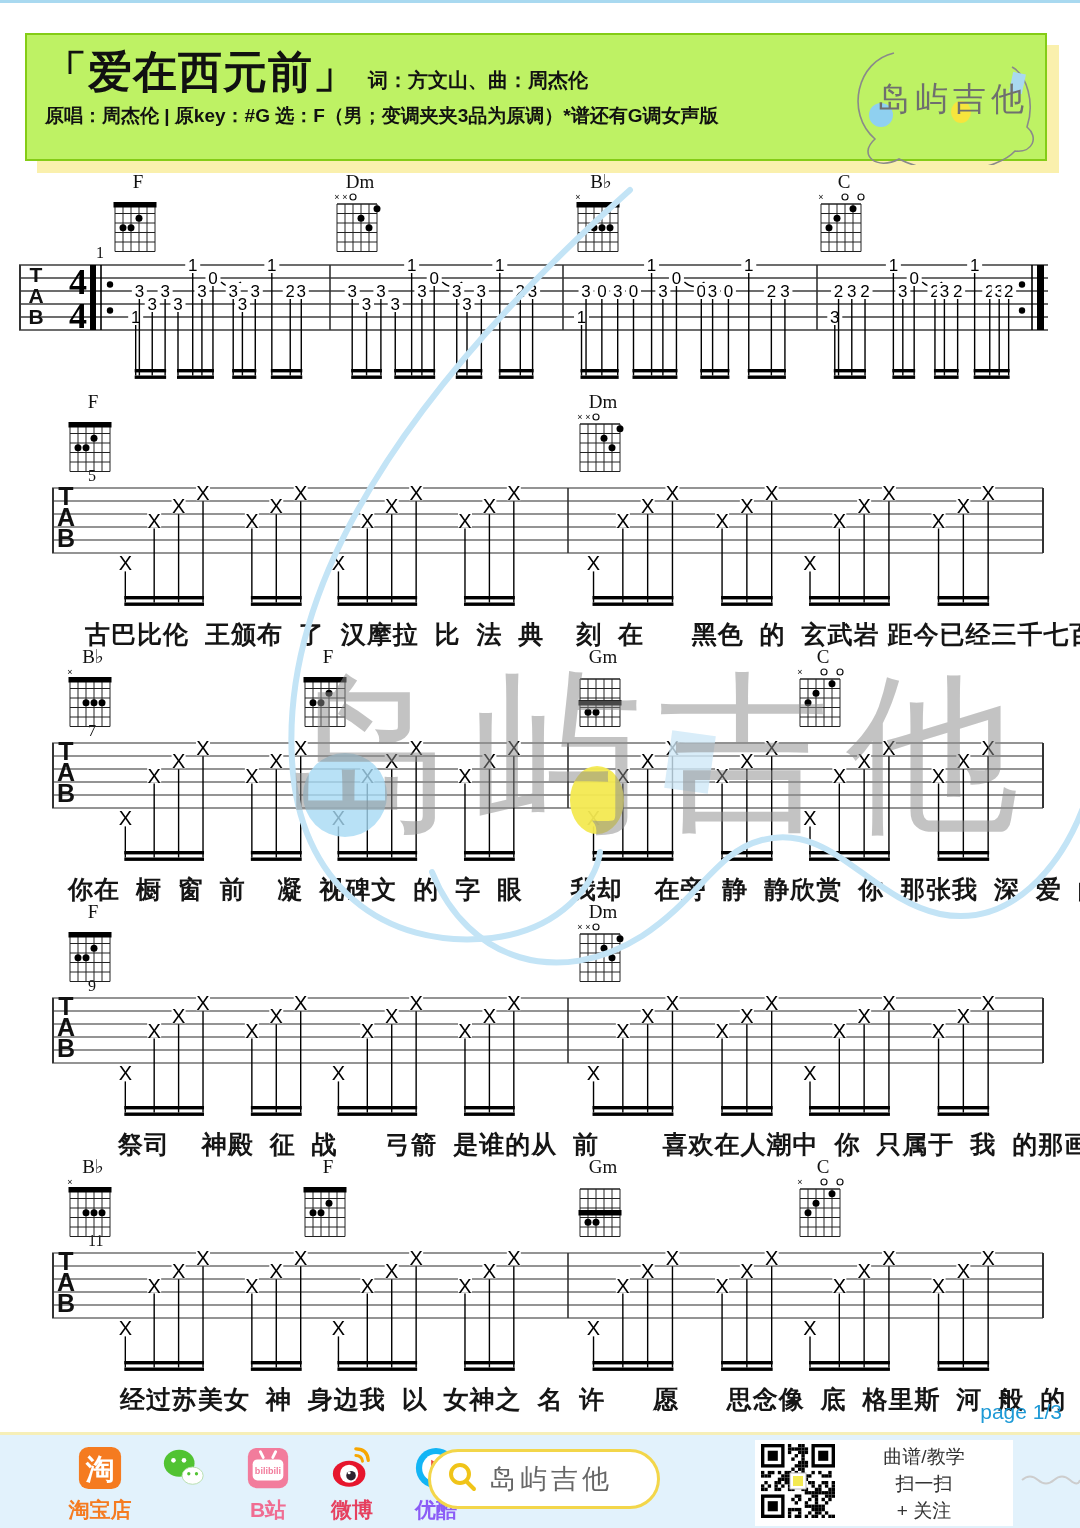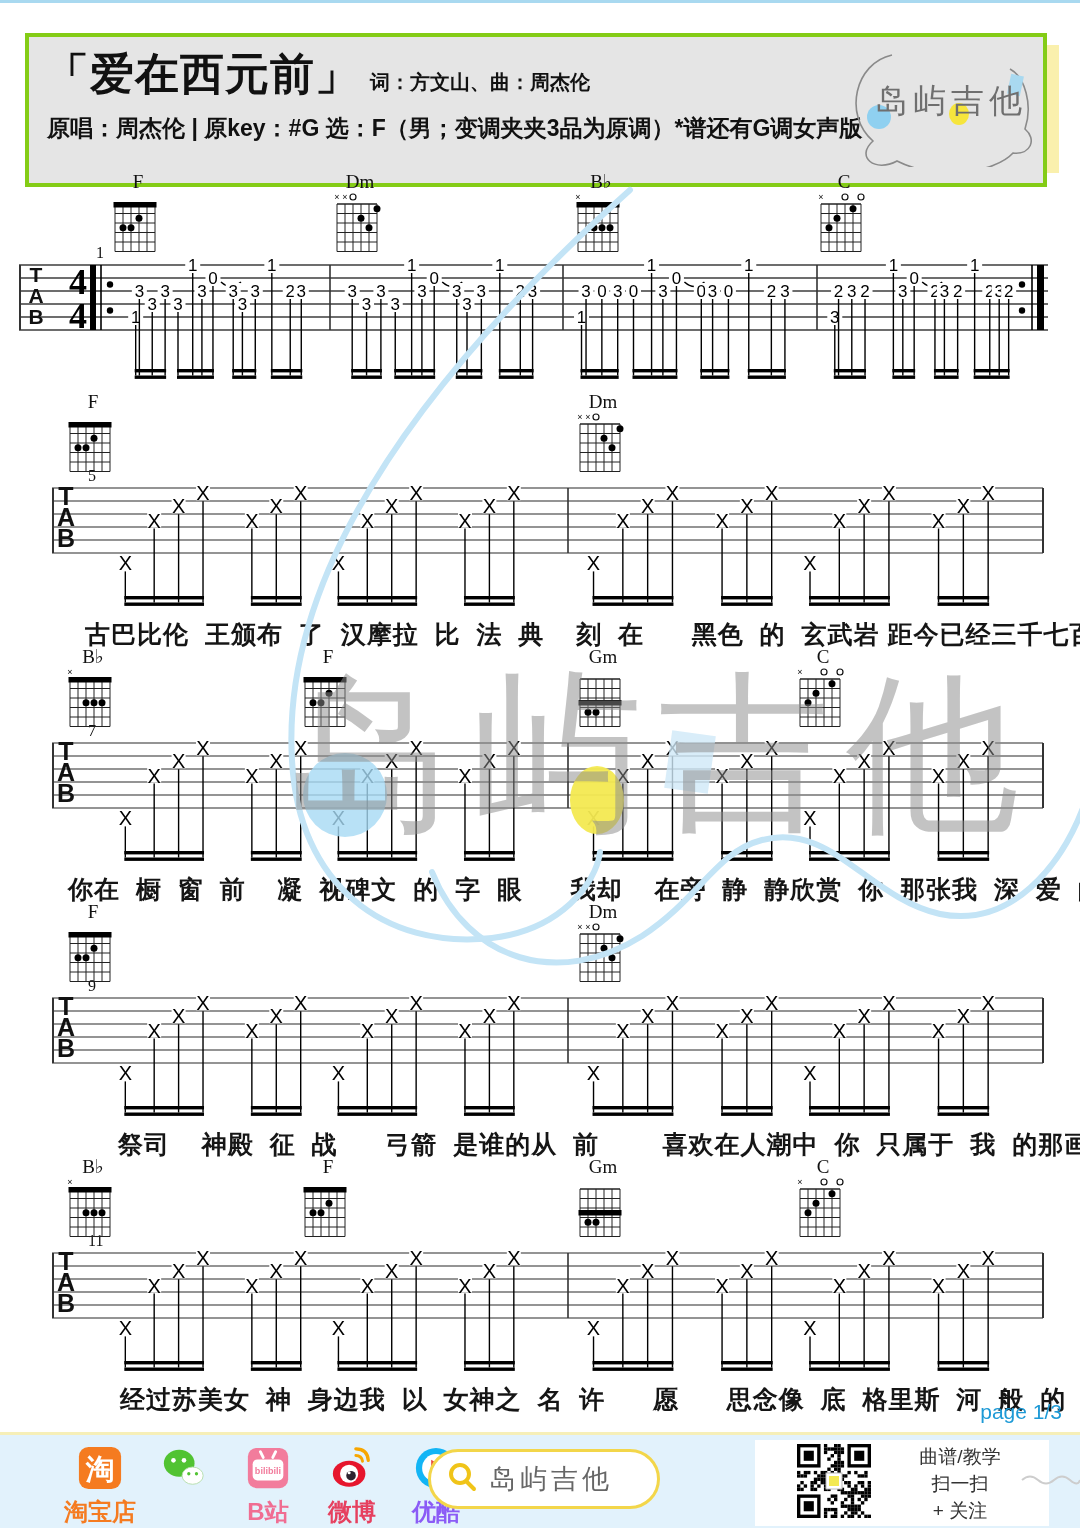--- a/index.html
+++ b/index.html
@@ -3,26 +3,26 @@
 <meta charset="utf-8">
 <style>
   html,body{margin:0;padding:0;}
   body{
     width:1080px;height:1528px;position:relative;background:#fff;
     font-family:"Liberation Sans", sans-serif;overflow:hidden;color:#111;
   }
   .page-top-border{position:absolute;left:0;top:0;width:1080px;height:3px;background:#a9d9f0;}
   
   .header-shadow{position:absolute;left:37px;top:45px;width:1022px;height:128px;background:#faf0ad;}
-  .header-card{position:absolute;left:25px;top:33px;width:1022px;height:154px;background:#e5e5e5;
-    border:4px solid #84cc16;box-sizing:border-box;}
+  .header-card{position:absolute;left:25px;top:33px;width:1022px;height:128px;background:#bef264;
+    border:2px solid #84cc16;box-sizing:border-box;}
   .title-row{position:absolute;left:16px;top:8px;white-space:nowrap;}
   .title{font-size:44px;font-weight:bold;letter-spacing:1px;}
   .credits{font-size:20px;font-weight:bold;margin-left:10px;}
-  .subtitle{position:absolute;left:18px;top:76px;font-size:23px;font-weight:bold;white-space:pre;}
+  .subtitle{position:absolute;left:18px;top:68px;font-size:19px;font-weight:bold;white-space:pre;}
   .logo{position:absolute;right:6px;top:-2px;width:200px;height:132px;}
   .logo svg{position:absolute;left:0;top:0;}
   .logo-text{position:absolute;left:38px;top:44px;font-size:33px;color:#6f6f6f;letter-spacing:5px;font-weight:normal;}
   .logo-dot{position:absolute;border-radius:50%;}
   .logo-dot.blue{left:30px;top:70px;width:24px;height:24px;background:#8fd0f0;}
   .logo-dot.yellow{left:112px;top:68px;width:20px;height:22px;background:#f6e53d;}
   .logo-sq{position:absolute;left:172px;top:40px;width:13px;height:20px;background:#a9d9f0;transform:rotate(12deg);}
   
   #score-svg{position:absolute;left:0;top:0;z-index:2;}
   .lyrics-line{position:absolute;font-size:25px;font-weight:bold;color:#151515;letter-spacing:1px;
@@ -31,26 +31,26 @@
   .deco{position:absolute;left:0;top:0;z-index:3;pointer-events:none;}
   .watermark-text{position:absolute;left:282px;top:640px;font-size:172px;letter-spacing:16px;
     color:rgba(140,140,140,0.52);z-index:3;pointer-events:none;white-space:nowrap;}
   
   .page-label{position:absolute;right:18px;top:1400px;font-size:21px;color:#1e9ad6;z-index:4;}
   .footer{position:absolute;left:0;top:1432px;width:1080px;height:96px;background:#e2f2fc;
     border-top:3px solid #f6efb8;box-sizing:border-box;z-index:4;}
   .social{position:absolute;left:58px;top:10px;display:flex;}
   .social-item{width:84px;display:flex;flex-direction:column;align-items:center;cursor:pointer;}
   .social-item .icn{width:46px;height:46px;}
-  .social-item .lbl{font-size:24px;font-weight:bold;margin-top:1px;white-space:nowrap;}
+  .social-item .lbl{font-size:21px;font-weight:bold;margin-top:1px;white-space:nowrap;}
   .search-pill{position:absolute;left:428px;top:14px;width:232px;height:60px;background:#fff;
     border:3px solid #f3d64a;border-radius:34px;display:flex;align-items:center;box-sizing:border-box;cursor:pointer;}
   .search-pill .mag{margin-left:16px;}
   .search-pill .stext{font-size:27px;color:#666;letter-spacing:4px;margin-left:10px;}
-  .qr-card{position:absolute;left:755px;top:5px;width:258px;height:86px;background:#fff;display:flex;align-items:center;padding-left:36px;}
+  .qr-card{position:absolute;left:755px;top:5px;width:258px;height:86px;background:#fff;display:flex;align-items:center;}
   .qr-box{margin-left:6px;}
   .qr-captions{flex:1;text-align:center;}
   .qr-captions div{font-size:19px;color:#333;line-height:27px;white-space:pre;}
   .squig{position:absolute;left:270px;top:36px;}
 </style>
 </head>
 <body>
 
 <div class="page-top-border"></div>
 

